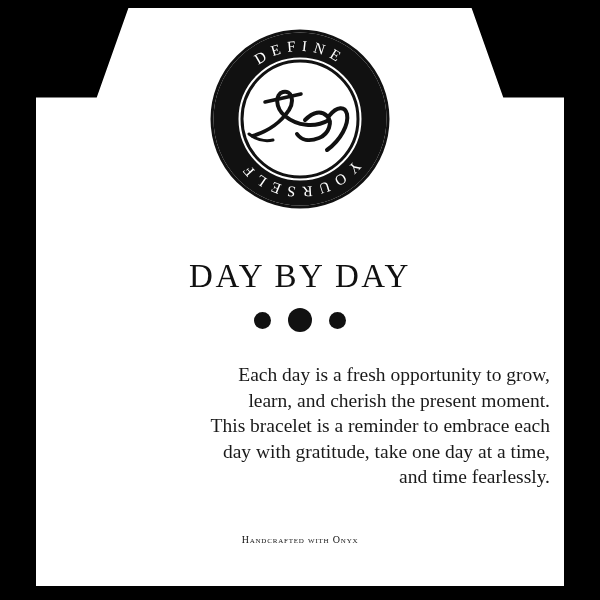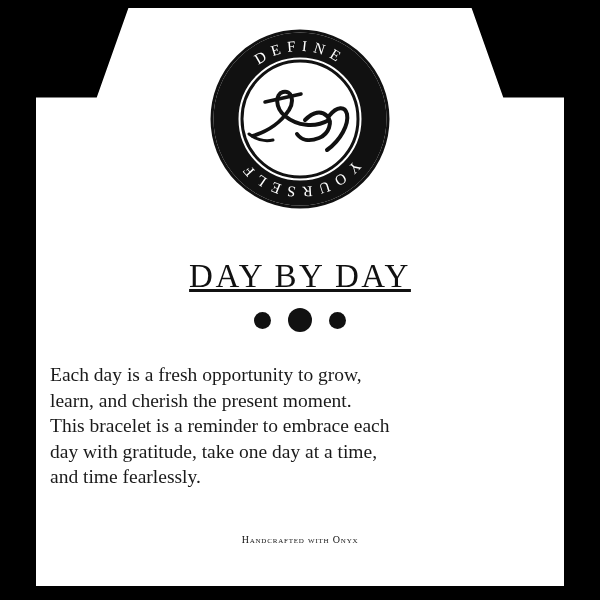--- a/index.html
+++ b/index.html
@@ -59,21 +59,20 @@
     position: absolute;
     left: 0;
     right: 0;
     top: 258px;
     text-align: center;
     font-family: "Liberation Serif", serif;
     font-size: 33px;
     letter-spacing: 2.5px;
     color: #111111;
     font-weight: 400;
-    text-decoration: underline;
   }
 
   
   #beads {
     position: absolute;
     left: 0;
     right: 0;
     top: 308px;
     display: flex;
     justify-content: center;
@@ -83,21 +82,21 @@
   .bead { background: #111111; border-radius: 50%; }
   .bead.small { width: 17px; height: 17px; }
   .bead.large { width: 24px; height: 24px; }
 
   
   #poem {
     position: absolute;
     left: 50px;
     right: 50px;
     top: 362px;
-    text-align: left;
+    text-align: right;
     font-family: "Liberation Serif", serif;
     font-size: 19.5px;
     line-height: 25.5px;
     color: #1a1a1a;
   }
   #poem .line { display: block; white-space: nowrap; }
 
   
   #footer-note {
     position: absolute;

